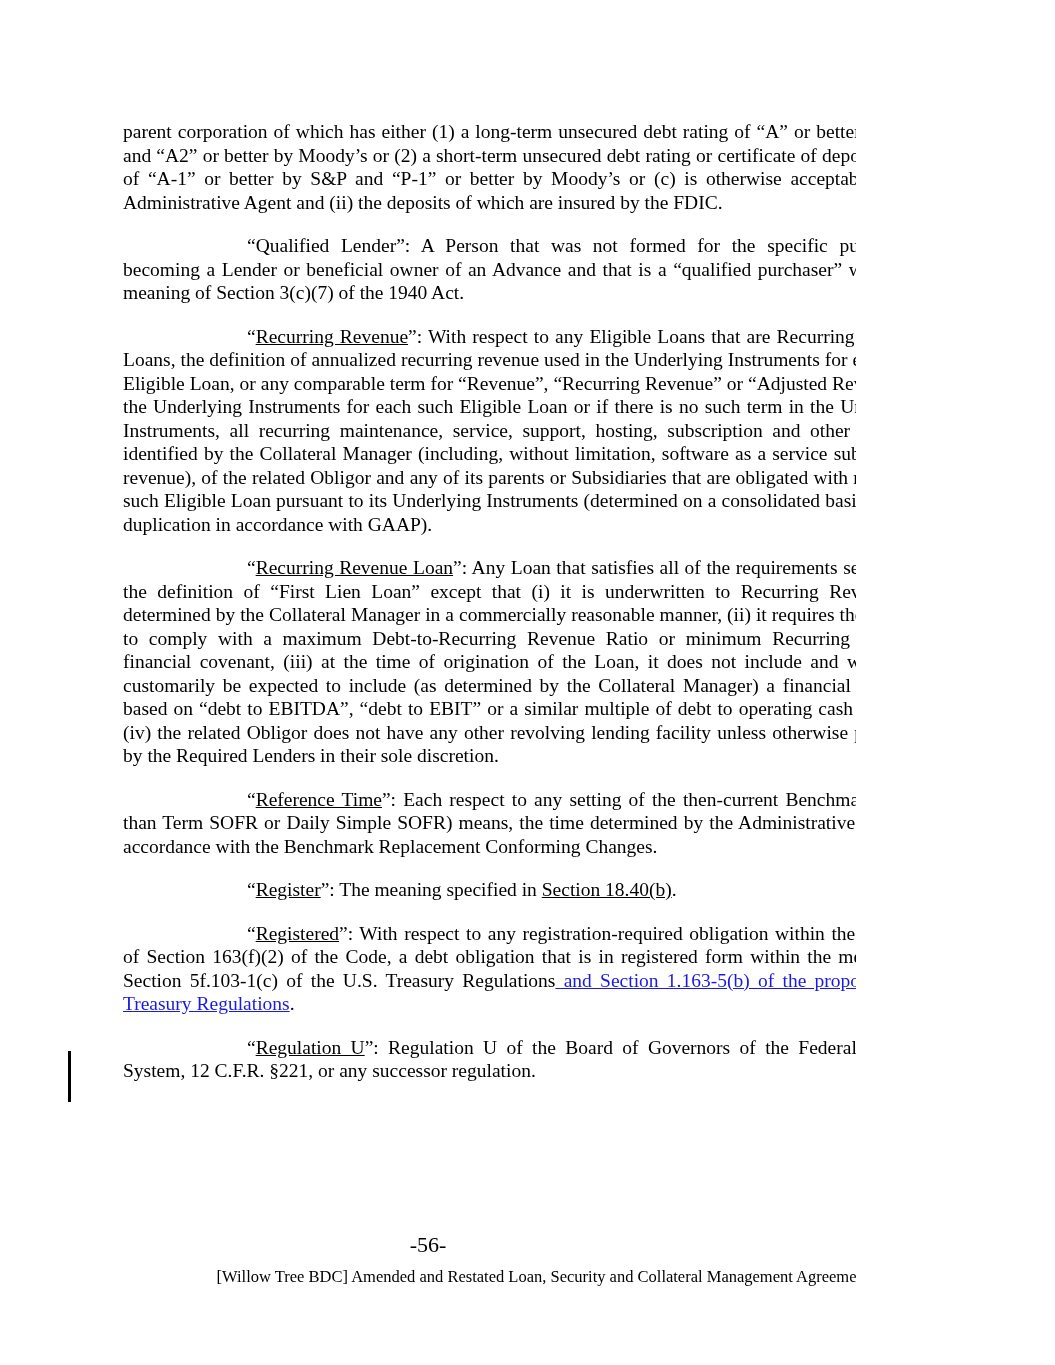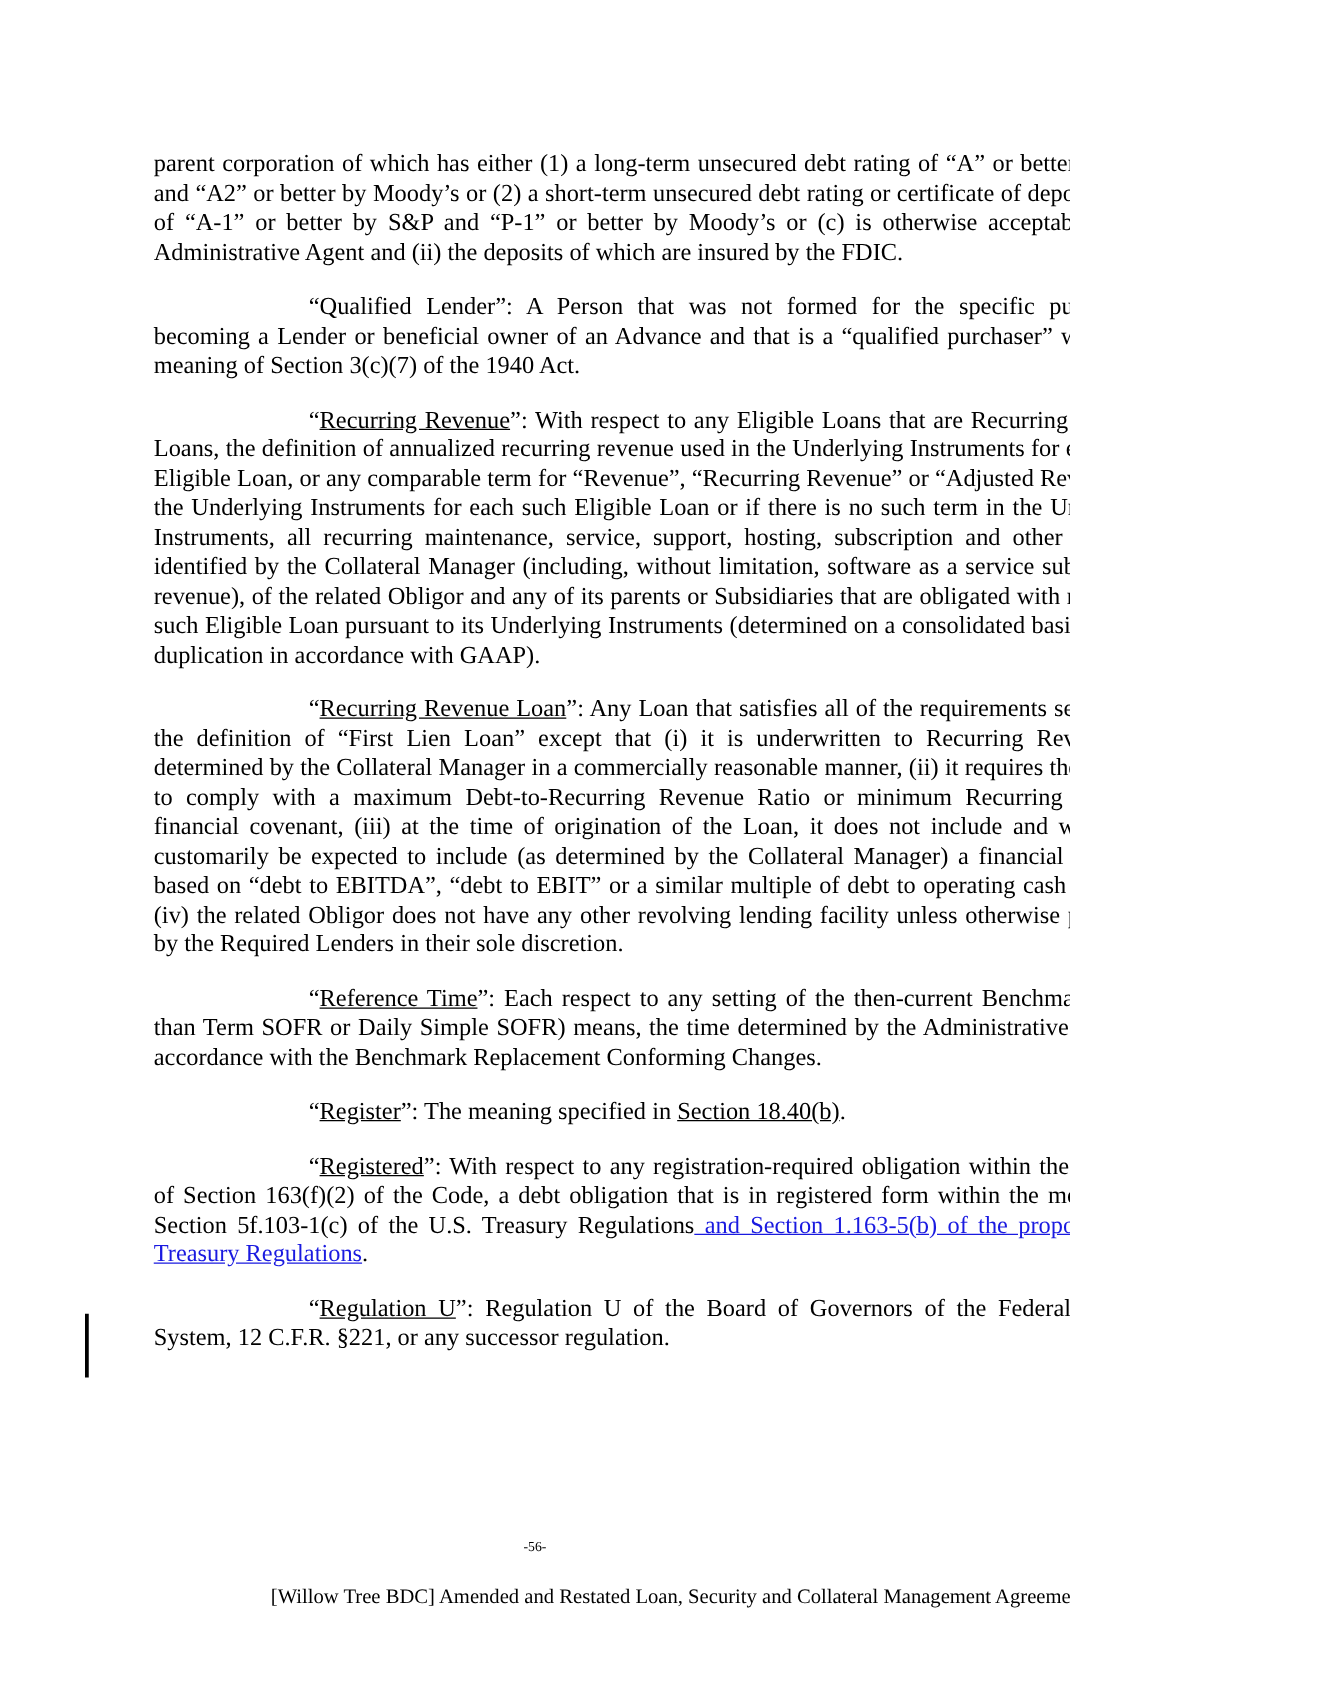--- a/index.html
+++ b/index.html
@@ -46,21 +46,21 @@
     width: 3px;
     height: 51px;
     background: #000000;
   }
   .page-number {
     position: absolute;
     left: 0;
     top: 1232px;
     width: 100%;
     text-align: center;
-    font-size: 11px;
+    font-size: 22px;
   }
   .doc-footer {
     position: absolute;
     left: 140px;
     top: 1266px;
     width: 806px;
     font-size: 16.5px;
     line-height: 22px;
     text-align: center;
   }

